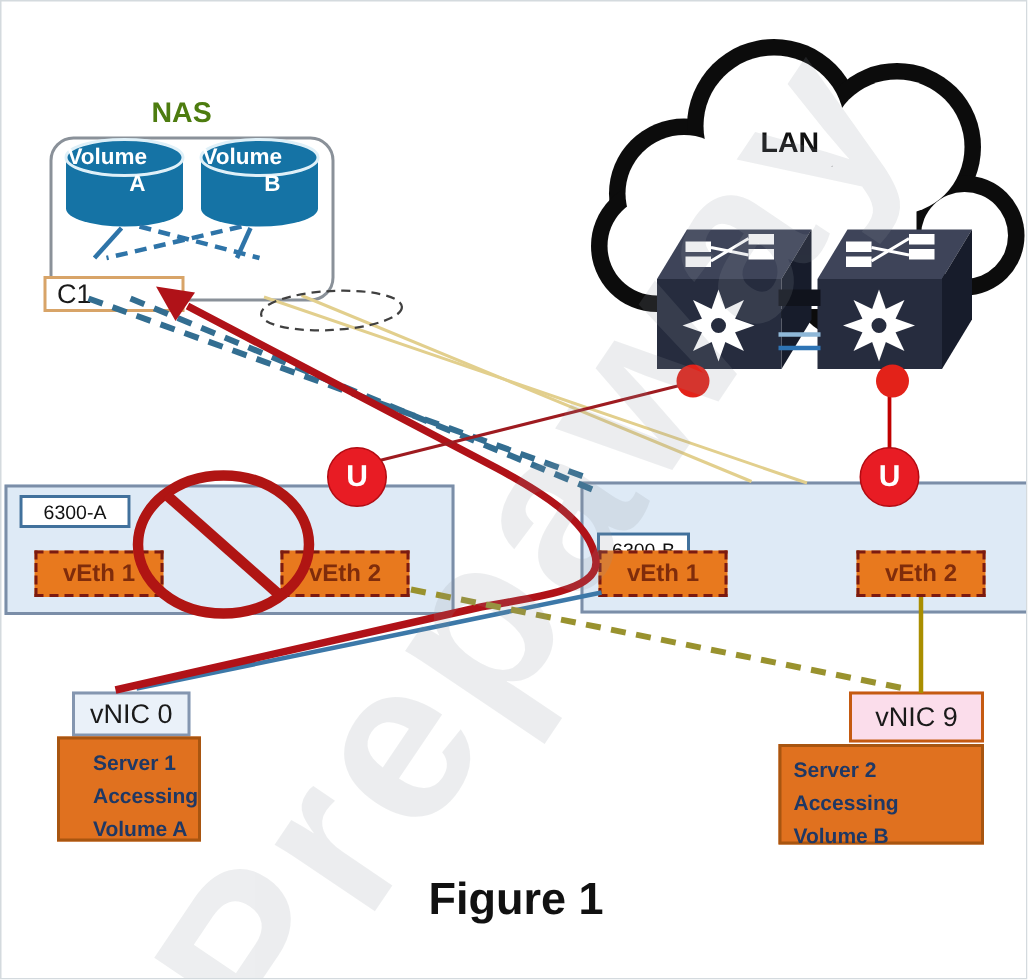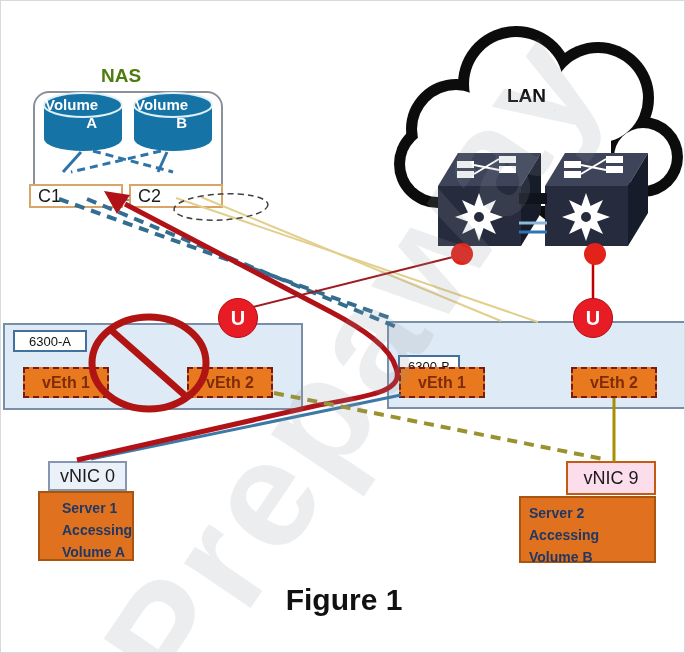--- a/index.html
+++ b/index.html
@@ -68,21 +68,20 @@
   <div class="abs vol-label" style="left:44px;top:95px;">
     <div>Volume</div>
     <div>A</div>
   </div>
   <div class="abs vol-label" style="left:134px;top:95px;">
     <div>Volume</div>
     <div>B</div>
   </div>
 
   <div class="abs ctrl-box" style="left:28px;">C1</div>
-  <div class="abs ctrl-box" style="left:128px;">C2</div>
 
   <div class="abs lan-label">LAN</div>
 
   <div class="abs fabric fabric-a"></div>
   <div class="abs fi-label" style="left:12px;top:329px;width:74px;height:22px;">6300-A</div>
   <div class="abs veth" style="left:22px;top:366px;width:86px;height:31px;">vEth 1</div>
   <div class="abs veth" style="left:186px;top:366px;width:86px;height:31px;">vEth 2</div>
 
   <div class="abs fabric fabric-b"></div>
   <div class="abs fi-label" style="left:397px;top:328px;width:62px;height:22px;margin-top:26px;">6300-B</div>

